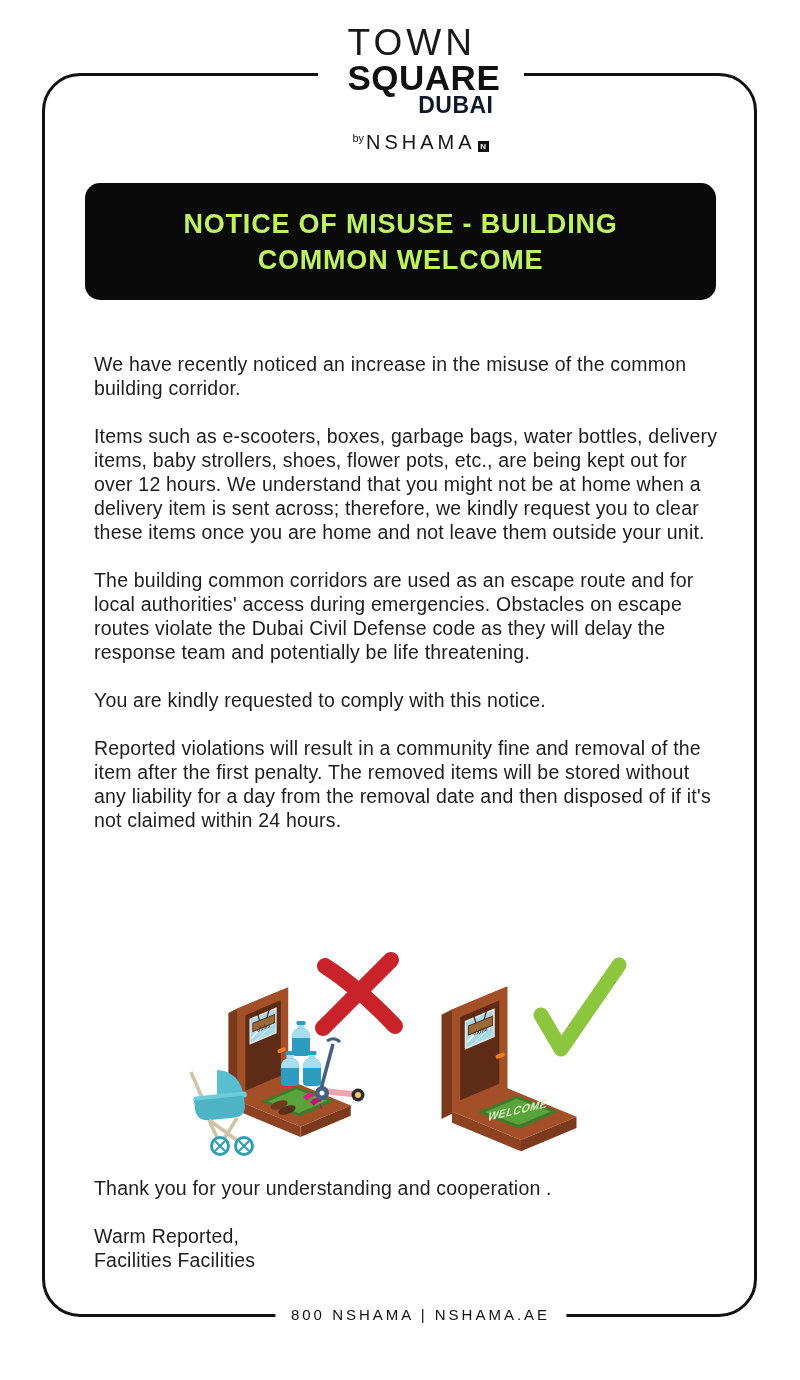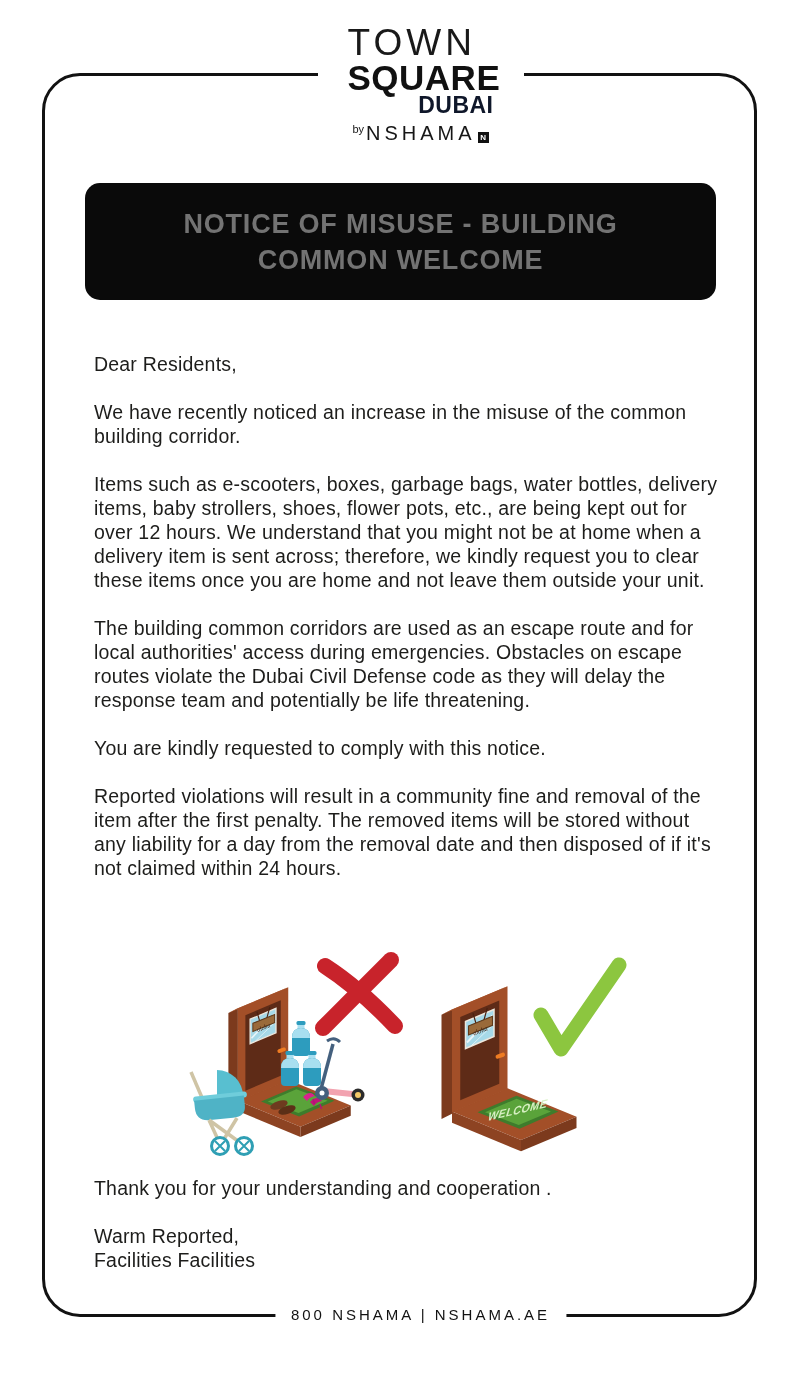--- a/index.html
+++ b/index.html
@@ -14,34 +14,34 @@
   }
   
   .logo-block {
     position:absolute; top:24px; left:50%; transform:translateX(-50%);
     background:#ffffff; padding:0 30px; z-index:3; text-align:left;
   }
   .logo-inner { width:146px; }
   .logo-town  { font-size:37px; line-height:1.0; letter-spacing:4px; font-weight:normal; color:#191919; }
   .logo-square{ font-size:35px; line-height:0.95; font-weight:bold; letter-spacing:0.5px; color:#111;text-align:center; }
   .logo-dubai { font-size:23px; line-height:1.0; font-weight:bold; text-align:right; letter-spacing:0.5px; color:#0f172a; }
-  .logo-byline{ margin-top:5px; text-align:center; font-size:20px; letter-spacing:4px; font-weight:500;
+  .logo-byline{ margin-top:14px; text-align:center; font-size:20px; letter-spacing:4px; font-weight:500;
                 white-space:nowrap; color:#161616; }
   .by { font-size:11px; vertical-align:super; letter-spacing:0; margin-right:2px; }
   .nshama-mark {
     display:inline-block; width:11px; height:11px; background:#111; color:#fff;
     font-size:8px; line-height:11px; text-align:center; letter-spacing:0; margin-left:2px; font-weight:bold;
   }
   
   .banner {
     position:absolute; left:85px; top:183px; width:631px; height:117px;
     background:#0a0a0a; border-radius:15px; z-index:2;
     display:flex; flex-direction:column; align-items:center; justify-content:center;
   }
-  .banner-line { color:#737373; font-size:27px; font-weight:bold; letter-spacing:0.8px; line-height:36px; }
+  .banner-line { color:#bef264; font-size:27px; font-weight:bold; letter-spacing:0.8px; line-height:36px; }
   
   .body-copy { position:absolute; left:94px; top:352px; width:628px; font-size:19.5px; line-height:24px; letter-spacing:0.2px; z-index:2; }
   .body-copy p { margin:0 0 24px 0; }
   .closing { position:absolute; left:94px; top:1176px; width:628px; font-size:19.5px; line-height:24px; letter-spacing:0.2px; z-index:2; }
   .closing p { margin:0; }
   .closing .thanks { margin:0 0 24px 0; }
   
   .fig-left  { position:absolute; left:183px; top:948px; z-index:2; }
   .fig-right { position:absolute; left:435px; top:955px; z-index:2; }
   
@@ -68,21 +68,20 @@
       </div>
     </div>
   </div>
 
   <div class="banner">
     <div class="banner-line">NOTICE OF MISUSE - BUILDING</div>
     <div class="banner-line">COMMON WELCOME</div>
   </div>
 
   <div class="body-copy">
-    <p>Dear Residents,</p>
     <p>We have recently noticed an increase in the misuse of the common building corridor.</p>
     <p>Items such as e-scooters, boxes, garbage bags, water bottles, delivery items, baby strollers, shoes, flower pots, etc., are being kept out for over 12 hours. We understand that you might not be at home when a delivery item is sent across; therefore, we kindly request you to clear these items once you are home and not leave them outside your unit.</p>
     <p>The building common corridors are used as an escape route and for local authorities' access during emergencies. Obstacles on escape routes violate the Dubai Civil Defense code as they will delay the response team and potentially be life threatening.</p>
     <p>You are kindly requested to comply with this notice.</p>
     <p>Reported violations will result in a community fine and removal of the item after the first penalty. The removed items will be stored without any liability for a day from the removal date and then disposed of if it's not claimed within 24 hours.</p>
   </div>
 
   <svg width="0" height="0" style="position:absolute" aria-hidden="true">
     <defs>
       <g id="iso-door">

